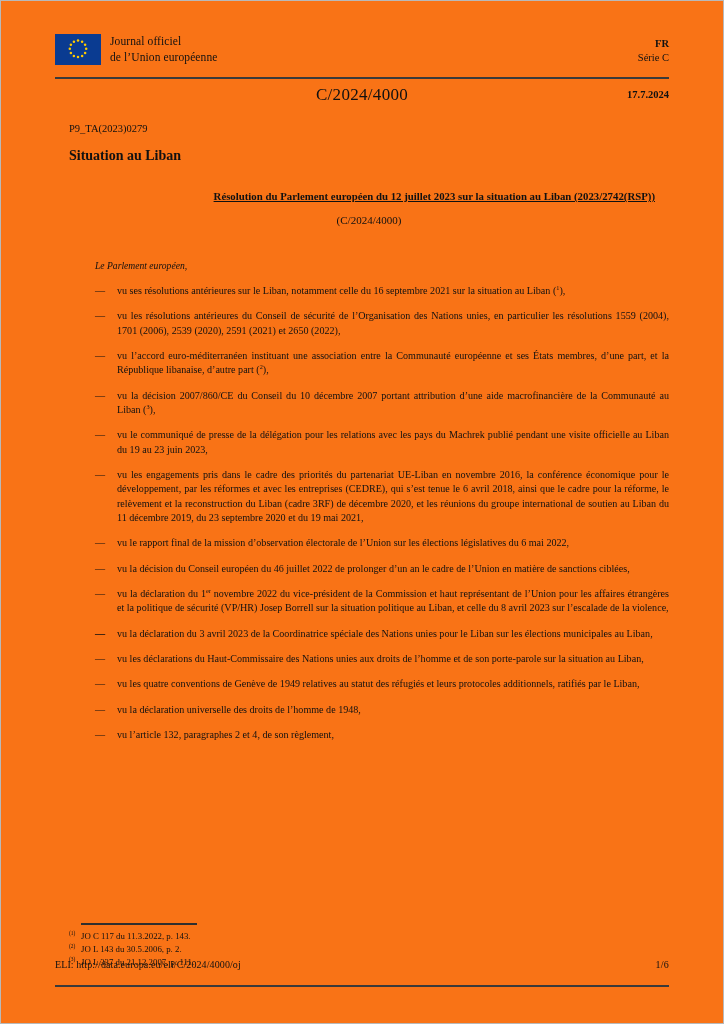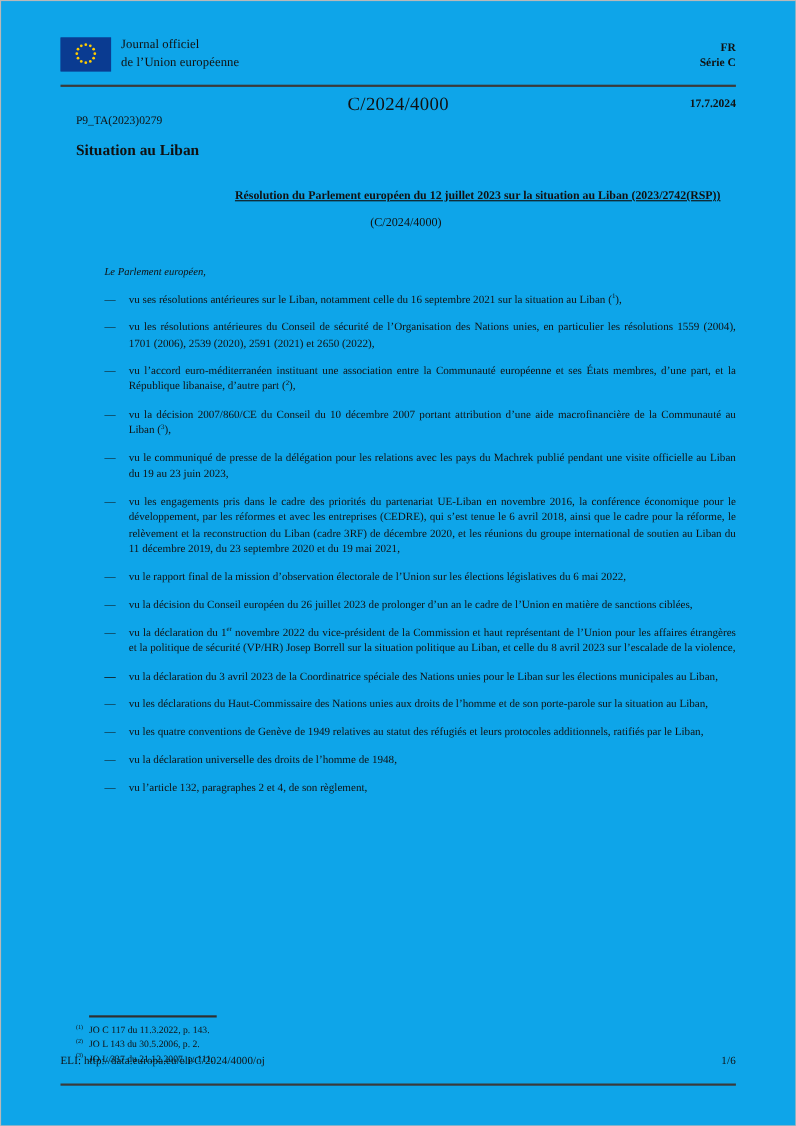--- a/index.html
+++ b/index.html
@@ -8,21 +8,21 @@
     background: #ffffff;
   }
   body {
     font-family: "Liberation Serif", "DejaVu Serif", serif;
     color: #1a1a1a;
   }
   .page {
     position: relative;
     width: 724px;
     height: 1024px;
-    background: #0ea5e9;
+    background: #f97316;
     box-sizing: border-box;
     border: 1px solid #b9b9b9;
     overflow: hidden;
   }
   .inner {
     position: absolute;
     left: 54px;
     right: 54px;
     top: 0;
     bottom: 0;
@@ -59,21 +59,21 @@
   }
   .masthead-text div { white-space: nowrap; }
   .header-right {
     text-align: right;
     font-size: 10.5px;
     line-height: 1.35;
     font-weight: bold;
     color: #111;
     padding-top: 3px;
   }
-  .header-right .serie { font-weight: bold; }
+  .header-right .serie { font-weight: normal; }
   .rule-top {
     position: absolute;
     top: 76px;
     left: 0;
     right: 0;
     height: 2px;
     background: #3a3a3a;
   }
 
   
@@ -98,21 +98,21 @@
     top: 4px;
     font-size: 10.5px;
     font-weight: bold;
     color: #111;
     text-align: center;
   }
 
   
   .content {
     position: absolute;
-    top: 104px;
+    top: 122px;
     left: 14px;
     right: 0;
   }
   .ta-id {
     font-size: 10.5px;
     color: #111;
     margin: 0 0 14px 0;
   }
   .doc-title {
     font-size: 14px;
@@ -274,21 +274,21 @@
       <p class="resolution-sub">(C/2024/4000)</p>
       <p class="leadin">Le Parlement européen,</p>
       <ul class="citations">
           <li><span class="dash">—</span><span><span>vu ses résolutions antérieures sur le Liban, notamment celle du 16 septembre 2021 sur la situation au Liban (</span><sup>1</sup><span>),</span></span></li>
           <li><span class="dash">—</span><span><span>vu les résolutions antérieures du Conseil de sécurité de l’Organisation des Nations unies, en particulier les résolutions 1559 (2004), 1701 (2006), 2539 (2020), 2591 (2021) et 2650 (2022),</span></span></li>
           <li><span class="dash">—</span><span><span>vu l’accord euro-méditerranéen instituant une association entre la Communauté européenne et ses États membres, d’une part, et la République libanaise, d’autre part (</span><sup>2</sup><span>),</span></span></li>
           <li><span class="dash">—</span><span><span>vu la décision 2007/860/CE du Conseil du 10 décembre 2007 portant attribution d’une aide macrofinancière de la Communauté au Liban (</span><sup>3</sup><span>),</span></span></li>
           <li><span class="dash">—</span><span><span>vu le communiqué de presse de la délégation pour les relations avec les pays du Machrek publié pendant une visite officielle au Liban du 19 au 23 juin 2023,</span></span></li>
           <li><span class="dash">—</span><span><span>vu les engagements pris dans le cadre des priorités du partenariat UE-Liban en novembre 2016, la conférence économique pour le développement, par les réformes et avec les entreprises (CEDRE), qui s’est tenue le 6 avril 2018, ainsi que le cadre pour la réforme, le relèvement et la reconstruction du Liban (cadre 3RF) de décembre 2020, et les réunions du groupe international de soutien au Liban du 11 décembre 2019, du 23 septembre 2020 et du 19 mai 2021,</span></span></li>
           <li><span class="dash">—</span><span><span>vu le rapport final de la mission d’observation électorale de l’Union sur les élections législatives du 6 mai 2022,</span></span></li>
-          <li><span class="dash">—</span><span><span>vu la décision du Conseil européen du 26 juillet 2023 de prolonger d’un an le cadre de l’Union en matière de sanctions ciblées,</span></span></li>
+          <li><span class="dash">—</span><span><span>vu la décision du Conseil européen du 46 juillet 2022 de prolonger d’un an le cadre de l’Union en matière de sanctions ciblées,</span></span></li>
           <li><span class="dash">—</span><span><span>vu la déclaration du 1</span><sup>er</sup><span> novembre 2022 du vice-président de la Commission et haut représentant de l’Union pour les affaires étrangères et la politique de sécurité (VP/HR) Josep Borrell sur la situation politique au Liban, et celle du 8 avril 2023 sur l’escalade de la violence,</span></span></li>
           <li><span class="dash">—</span></li>
           <li><span class="dash">—</span><span><span>vu la déclaration du 3 avril 2023 de la Coordinatrice spéciale des Nations unies pour le Liban sur les élections municipales au Liban,</span></span></li>
           <li><span class="dash">—</span><span><span>vu les déclarations du Haut-Commissaire des Nations unies aux droits de l’homme et de son porte-parole sur la situation au Liban,</span></span></li>
           <li><span class="dash">—</span><span><span>vu les quatre conventions de Genève de 1949 relatives au statut des réfugiés et leurs protocoles additionnels, ratifiés par le Liban,</span></span></li>
           <li><span class="dash">—</span><span><span>vu la déclaration universelle des droits de l’homme de 1948,</span></span></li>
           <li><span class="dash">—</span><span><span>vu l’article 132, paragraphes 2 et 4, de son règlement,</span></span></li>
         </ul>
     </div>
 

